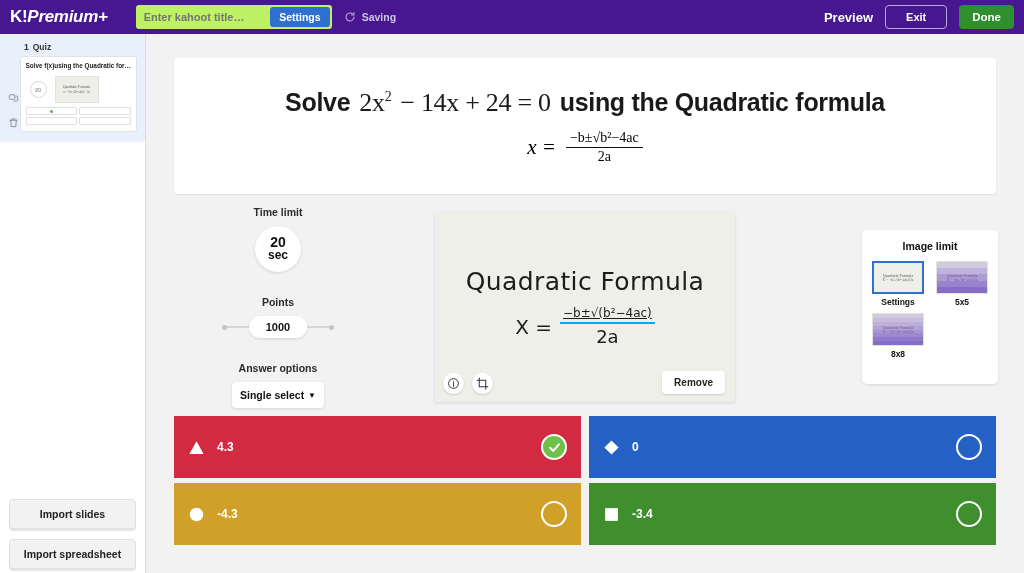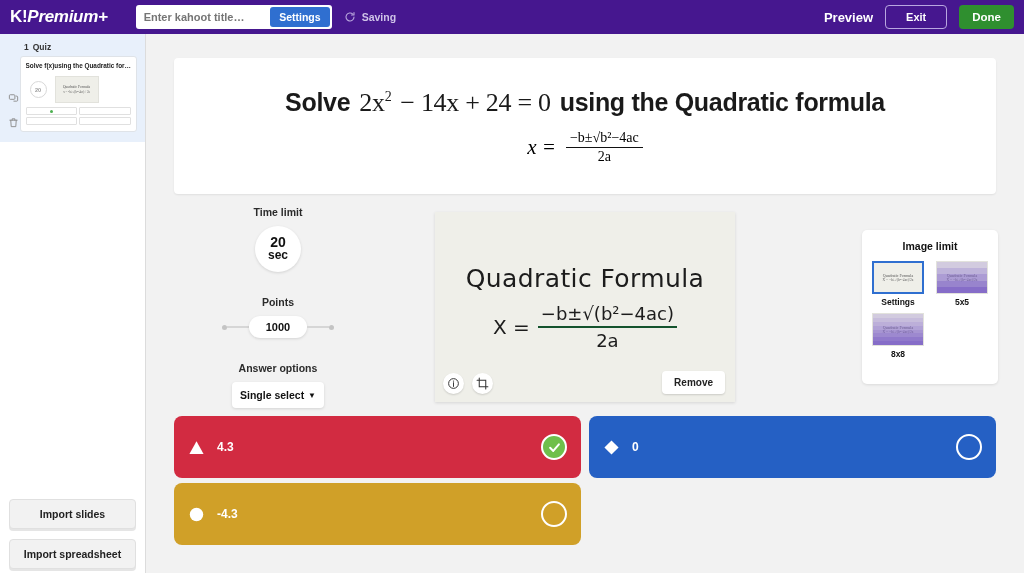--- a/index.html
+++ b/index.html
@@ -15,21 +15,21 @@
   .topbar {
     position: absolute; top: 0; left: 0; width: 1024px; height: 34px;
     background: #46178f; display: flex; align-items: center;
   }
   .logo {
     margin-left: 10px; color: #fff; font-size: 17px; font-weight: 700;
     font-style: italic; letter-spacing: -0.3px; display: flex; align-items: baseline;
   }
   .logo .k { font-style: normal; font-weight: 800; }
   .title-wrap {
-    margin-left: 28px; height: 24px; background: #ffffff; border-radius: 3px;
+    margin-left: 28px; height: 24px; background: #bef264; border-radius: 3px;
     display: flex; align-items: center; width: 196px; padding-left: 8px;
     position: relative;
   }
   .title-input {
     border: 0; outline: none; font-size: 11px; font-weight: 700;
     color: #6b7280; font-family: "Liberation Sans", sans-serif;
     width: 118px; background: transparent;
   }
   .settings-btn {
     position: absolute; right: 2px; top: 2px; height: 20px;
@@ -183,21 +183,21 @@
   }
   .hand-title {
     font-family: "DejaVu Sans", sans-serif; font-size: 25px; color: #1c1c1c;
     letter-spacing: 0.4px; margin-bottom: 10px;
   }
   .hand-formula {
     display: flex; align-items: center; gap: 8px;
     font-family: "DejaVu Sans", sans-serif; font-size: 20px; color: #1c1c1c;
   }
   .hf-frac { display: inline-flex; flex-direction: column; align-items: center; }
-  .hf-num { border-bottom: 2px solid #14532d; padding: 0 3px 2px 3px; font-size: 18px; }
+  .hf-num { border-bottom: 2px solid #0ea5e9; padding: 0 3px 2px 3px; font-size: 12px; text-decoration: underline; }
   .hf-den { font-size: 18px; padding-top: 2px; }
   .media-tools { position: absolute; left: 8px; bottom: 8px; display: flex; gap: 8px; }
   .round-btn {
     width: 21px; height: 21px; border-radius: 50%; background: #fff;
     display: flex; align-items: center; justify-content: center; cursor: pointer;
     box-shadow: 0 1px 2px rgba(0,0,0,0.15);
   }
   .remove-btn {
     position: absolute; right: 10px; bottom: 8px; background: #fff; border: 0;
     border-radius: 4px; font-size: 10px; font-weight: 700; color: #222;
@@ -230,21 +230,21 @@
   .rv-overlay { position: absolute; inset: 0; display: grid; }
   .rv-cell { background: #7a5ec4; }
   .rv-label { font-size: 8.5px; font-weight: 800; color: #111; margin-top: 3px; }
 
   
   .answers {
     position: absolute; left: 28px; top: 382px; width: 822px;
     display: grid; grid-template-columns: 1fr 1fr; gap: 5px 8px;
   }
   .ans-tile {
-    height: 62px; border-radius: 8px; display: flex; align-items: center;
+    height: 62px; border-radius: 0; display: flex; align-items: center;
     padding: 0 14px; position: relative; cursor: pointer;
   }
   .ans-shape { width: 17px; height: 17px; margin-right: 12px; }
   .ans-text {
     color: #fff; font-size: 12px; font-weight: 700;
     font-family: "Liberation Sans", sans-serif;
   }
   .ans-toggle {
     position: absolute; right: 14px; width: 26px; height: 26px; border-radius: 50%;
     border: 2.5px solid #fff; cursor: pointer;
@@ -532,16 +532,23 @@
           <span class="ans-text">0</span>
           <span class="ans-toggle"></span>
         </div>
         <div class="ans-tile" style="background: rgb(208, 160, 40);">
           <span class="ans-shape"><svg width="17" height="17" viewBox="0 0 24 24">
               <circle cx="12" cy="12" r="9.5" fill="#fff"></circle>
             </svg></span>
           <span class="ans-text">-4.3</span>
           <span class="ans-toggle"></span>
         </div>
+        <div class="ans-tile" style="background: rgb(63, 143, 47);">
+          <span class="ans-shape"><svg width="17" height="17" viewBox="0 0 24 24">
+              <rect x="3" y="3" width="18" height="18" fill="#fff"></rect>
+            </svg></span>
+          <span class="ans-text">-3.4</span>
+          <span class="ans-toggle"></span>
+        </div>
       </div>
 
   </div>
 </div>
 
 </body></html>

